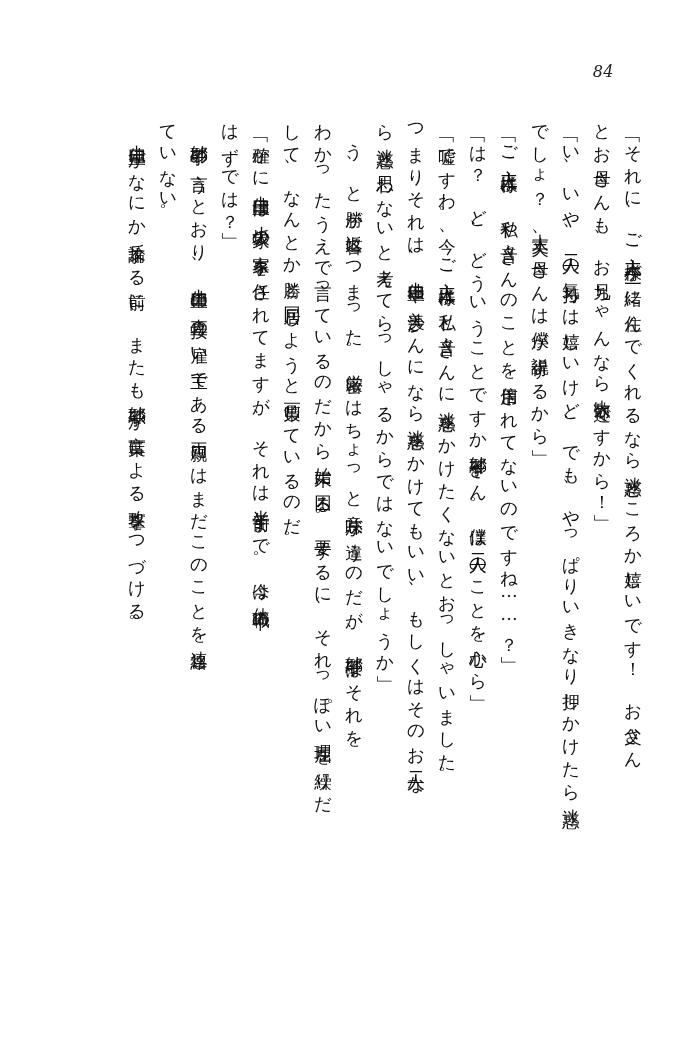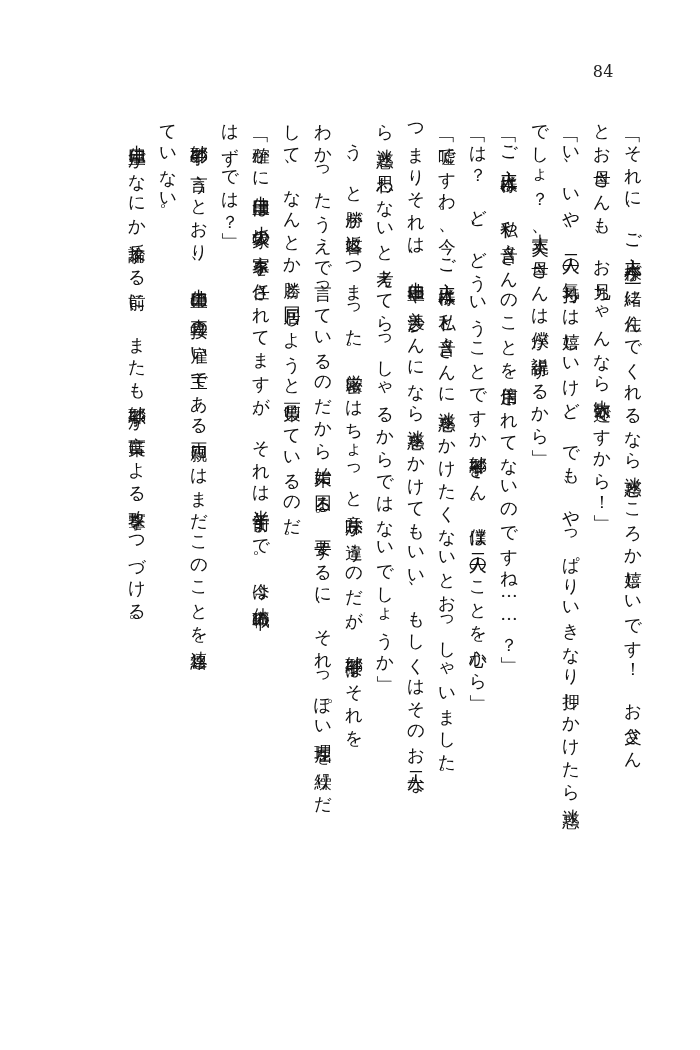--- a/index.html
+++ b/index.html
@@ -18,20 +18,21 @@
     position: relative;
     width: 700px;
     height: 1050px;
     box-sizing: border-box;
   }
   .page-number {
     position: absolute;
     top: 62px;
     right: 86px;
     font-family: "DejaVu Serif", "Liberation Serif", serif;
+    font-style: italic;
     font-size: 16px;
     color: #222222;
     letter-spacing: 0.5px;
   }
   .text-area {
     position: absolute;
     top: 112px;
     left: 56px;
     right: 52px;
     height: 790px;

